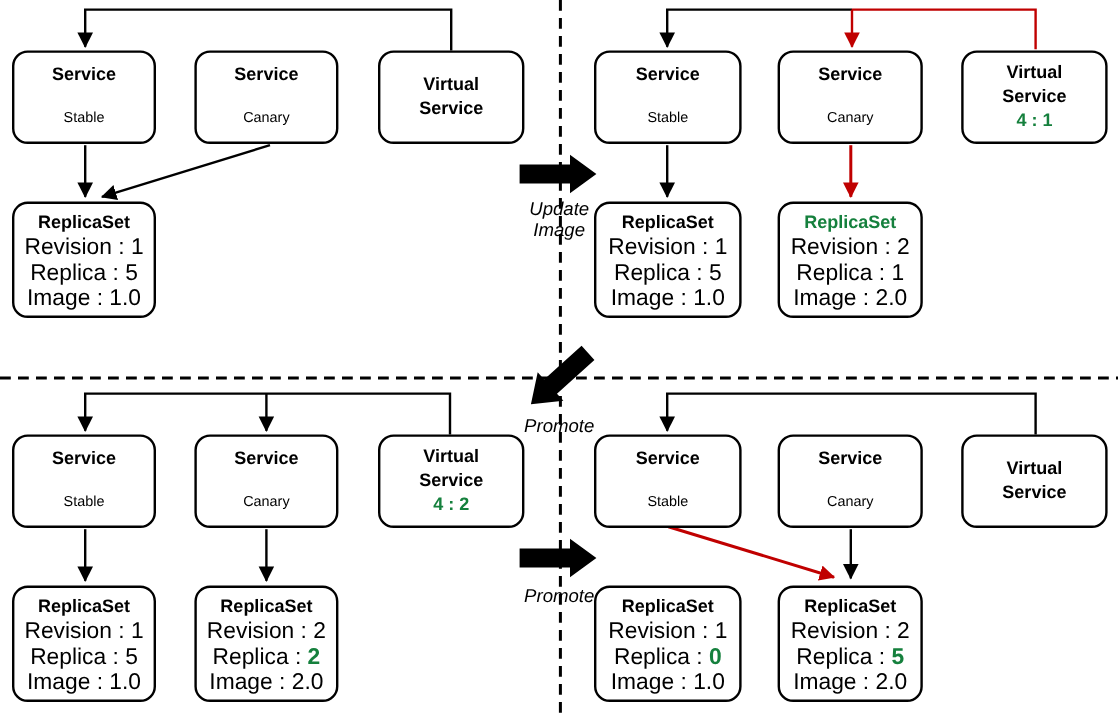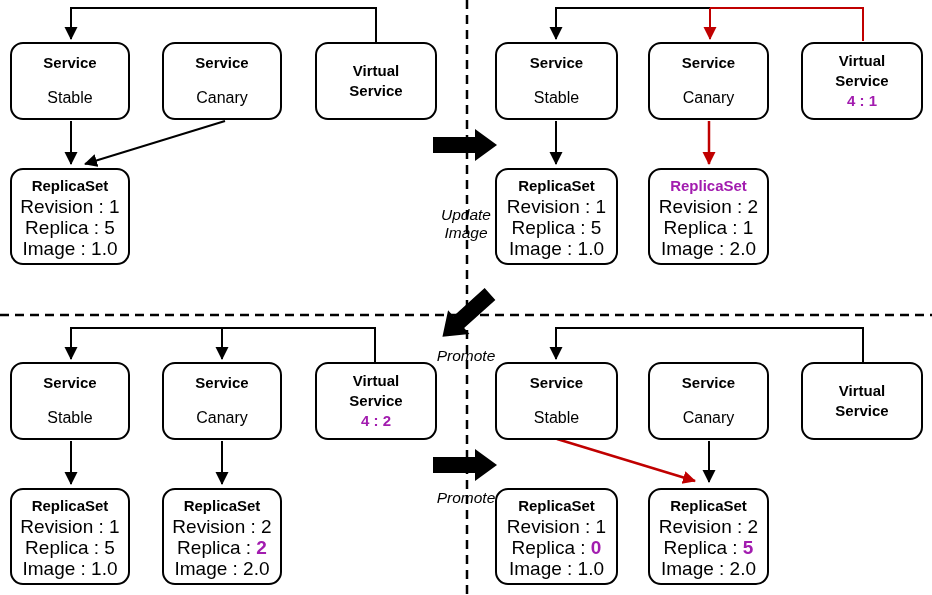--- a/index.html
+++ b/index.html
@@ -10,26 +10,26 @@
   #wires{position:absolute;left:0;top:0;width:932px;height:595px;}
   .box{
     position:absolute;box-sizing:border-box;background:#fff;
     border:2.5px solid #000;border-radius:13px;
     display:flex;flex-direction:column;align-items:center;text-align:center;
   }
   .svcbox{height:78px;justify-content:space-between;padding:9px 2px 11px;}
   .vsbox{height:78px;justify-content:center;padding:2px;}
   .rsbox{height:97px;justify-content:center;padding:2px;}
   .title{font-weight:bold;font-size:15px;line-height:20px;white-space:pre-line;}
-  .subtitle{font-size:16px;line-height:18px;}
+  .subtitle{font-size:12px;line-height:18px;}
   .ratio{font-size:15px;line-height:20px;font-weight:bold;}
   .ratio:empty{display:none;}
   .rstitle{font-weight:bold;font-size:15px;line-height:21px;}
   .rsrow{font-size:19px;line-height:21px;white-space:pre;}
-  [data-red="true"]{color:#a21caf;}
+  [data-red="true"]{color:#15803d;}
   span[data-red="true"]{font-weight:bold;}
   .arrowlabel{
     position:absolute;width:88px;text-align:center;font-style:italic;
     font-size:15.5px;line-height:18px;white-space:pre-line;
   }
 </style>
 </head>
 <body>
 
 <div id="canvas">
@@ -162,18 +162,18 @@
     <div class="rsrow"><span>Replica : </span><span data-red="true">0</span></div>
     <div class="rsrow"><span>Image : </span><span data-red="false">1.0</span></div>
   </div>
   <div class="box rsbox" style="left:648px;top:488px;width:121px;">
     <div class="rstitle" data-red="false">ReplicaSet</div>
     <div class="rsrow"><span>Revision : </span><span data-red="false">2</span></div>
     <div class="rsrow"><span>Replica : </span><span data-red="true">5</span></div>
     <div class="rsrow"><span>Image : </span><span data-red="false">2.0</span></div>
   </div>
 
-  <div class="arrowlabel" style="left:422px;top:166px;margin-top:40px;">Update
+  <div class="arrowlabel" style="left:422px;top:166px;">Update
 Image</div>
   <div class="arrowlabel" style="left:422px;top:347px;">Promote</div>
   <div class="arrowlabel" style="left:422px;top:489px;">Promote</div>
 
 </div>
 
 </body></html>

